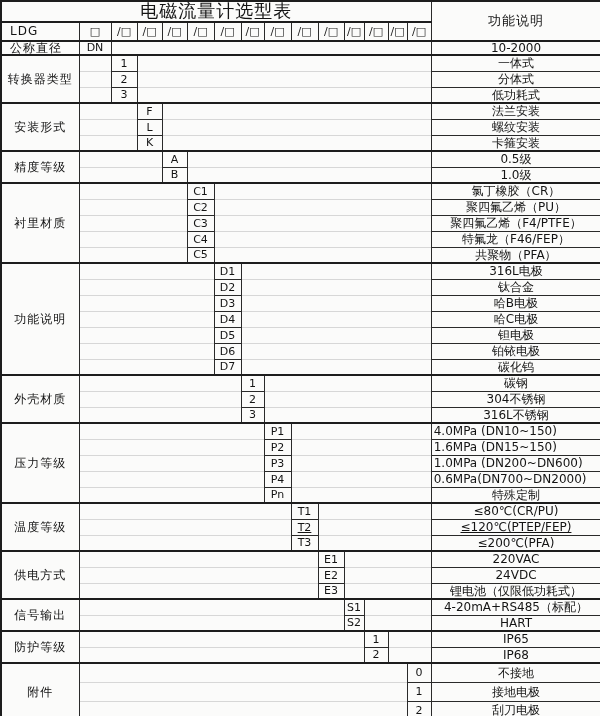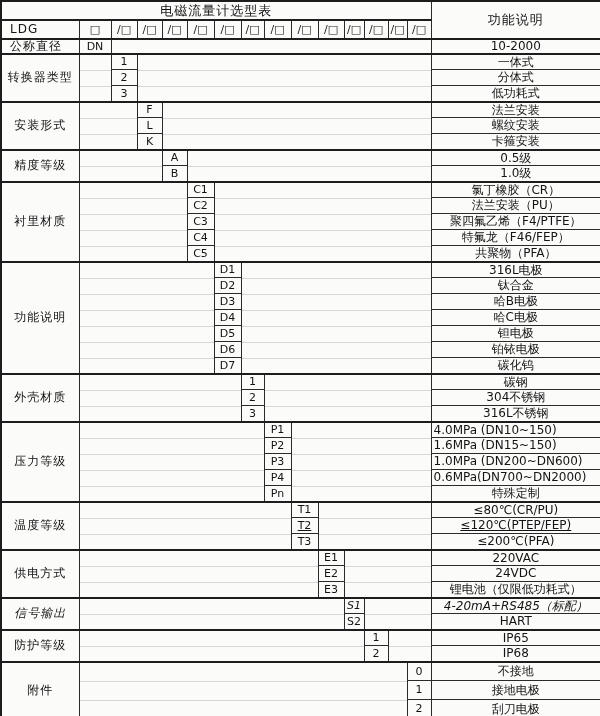--- a/index.html
+++ b/index.html
@@ -21,21 +21,21 @@
   td{
     padding:0;
     border:1px solid #2a2a2a;
     text-align:center;
     vertical-align:middle;
     font-size:12px;
     line-height:1.05;
     white-space:nowrap;
     overflow:hidden;
   }
-  td.title{font-size:13px;letter-spacing:1px;}
+  td.title{font-size:18px;letter-spacing:1px;}
   td.funchdr{font-size:13px;letter-spacing:1px;}
   td.label{font-size:12px;letter-spacing:1px;}
   td.label-left{text-align:left;padding-left:8px;letter-spacing:1px;}
   td.code{font-size:11px;}
   td.slot{font-size:11px;}
   td.desc{font-size:12px;}
   td.desc-left{text-align:left;padding-left:2px;}
   tr.gtop td{border-top:2px solid #1d1d1d;}
   td.spacer{border-top-color:#2a2a2a;}
 </style>
@@ -133,21 +133,21 @@
         </tr>
         <tr class="gtop" style="height: 16px;">
           <td class="label" rowspan="5">衬里材质</td>
           <td class="spacer" colspan="4" rowspan="5" style="background: repeating-linear-gradient(rgba(0, 0, 0, 0) 0px, rgba(0, 0, 0, 0) 15px, rgb(215, 215, 215) 15px, rgb(215, 215, 215) 16px);"></td>
           <td class="code">C1</td>
           <td class="spacer" colspan="9" rowspan="5" style="background: repeating-linear-gradient(rgba(0, 0, 0, 0) 0px, rgba(0, 0, 0, 0) 15px, rgb(215, 215, 215) 15px, rgb(215, 215, 215) 16px);"></td>
           <td class="desc">氯丁橡胶（CR）</td>
         </tr>
         <tr style="height: 16px;">
           <td class="code">C2</td>
-          <td class="desc">法兰安装（PU）</td>
+          <td class="desc">聚四氟乙烯（PU）</td>
         </tr>
         <tr style="height: 16px;">
           <td class="code">C3</td>
           <td class="desc">聚四氟乙烯（F4/PTFE）</td>
         </tr>
         <tr style="height: 16px;">
           <td class="code">C4</td>
           <td class="desc">特氟龙（F46/FEP）</td>
         </tr>
         <tr style="height: 16px;">
@@ -246,21 +246,21 @@
           <td class="desc">220VAC</td>
         </tr>
         <tr style="height: 16px;">
           <td class="code">E2</td>
           <td class="desc">24VDC</td>
         </tr>
         <tr style="height: 16px;">
           <td class="code">E3</td>
           <td class="desc">锂电池（仅限低功耗式）</td>
         </tr>
-        <tr class="gtop" style="height: 16px; font-style: italic;">
+        <tr class="gtop" style="height: 16px;">
           <td class="label" rowspan="2">信号输出</td>
           <td class="spacer" colspan="10" rowspan="2" style="background: repeating-linear-gradient(rgba(0, 0, 0, 0) 0px, rgba(0, 0, 0, 0) 15px, rgb(215, 215, 215) 15px, rgb(215, 215, 215) 16px);"></td>
           <td class="code">S1</td>
           <td class="spacer" colspan="3" rowspan="2" style="background: repeating-linear-gradient(rgba(0, 0, 0, 0) 0px, rgba(0, 0, 0, 0) 15px, rgb(215, 215, 215) 15px, rgb(215, 215, 215) 16px);"></td>
           <td class="desc">4-20mA+RS485（标配）</td>
         </tr>
         <tr style="height: 16px;">
           <td class="code">S2</td>
           <td class="desc">HART</td>
         </tr>

